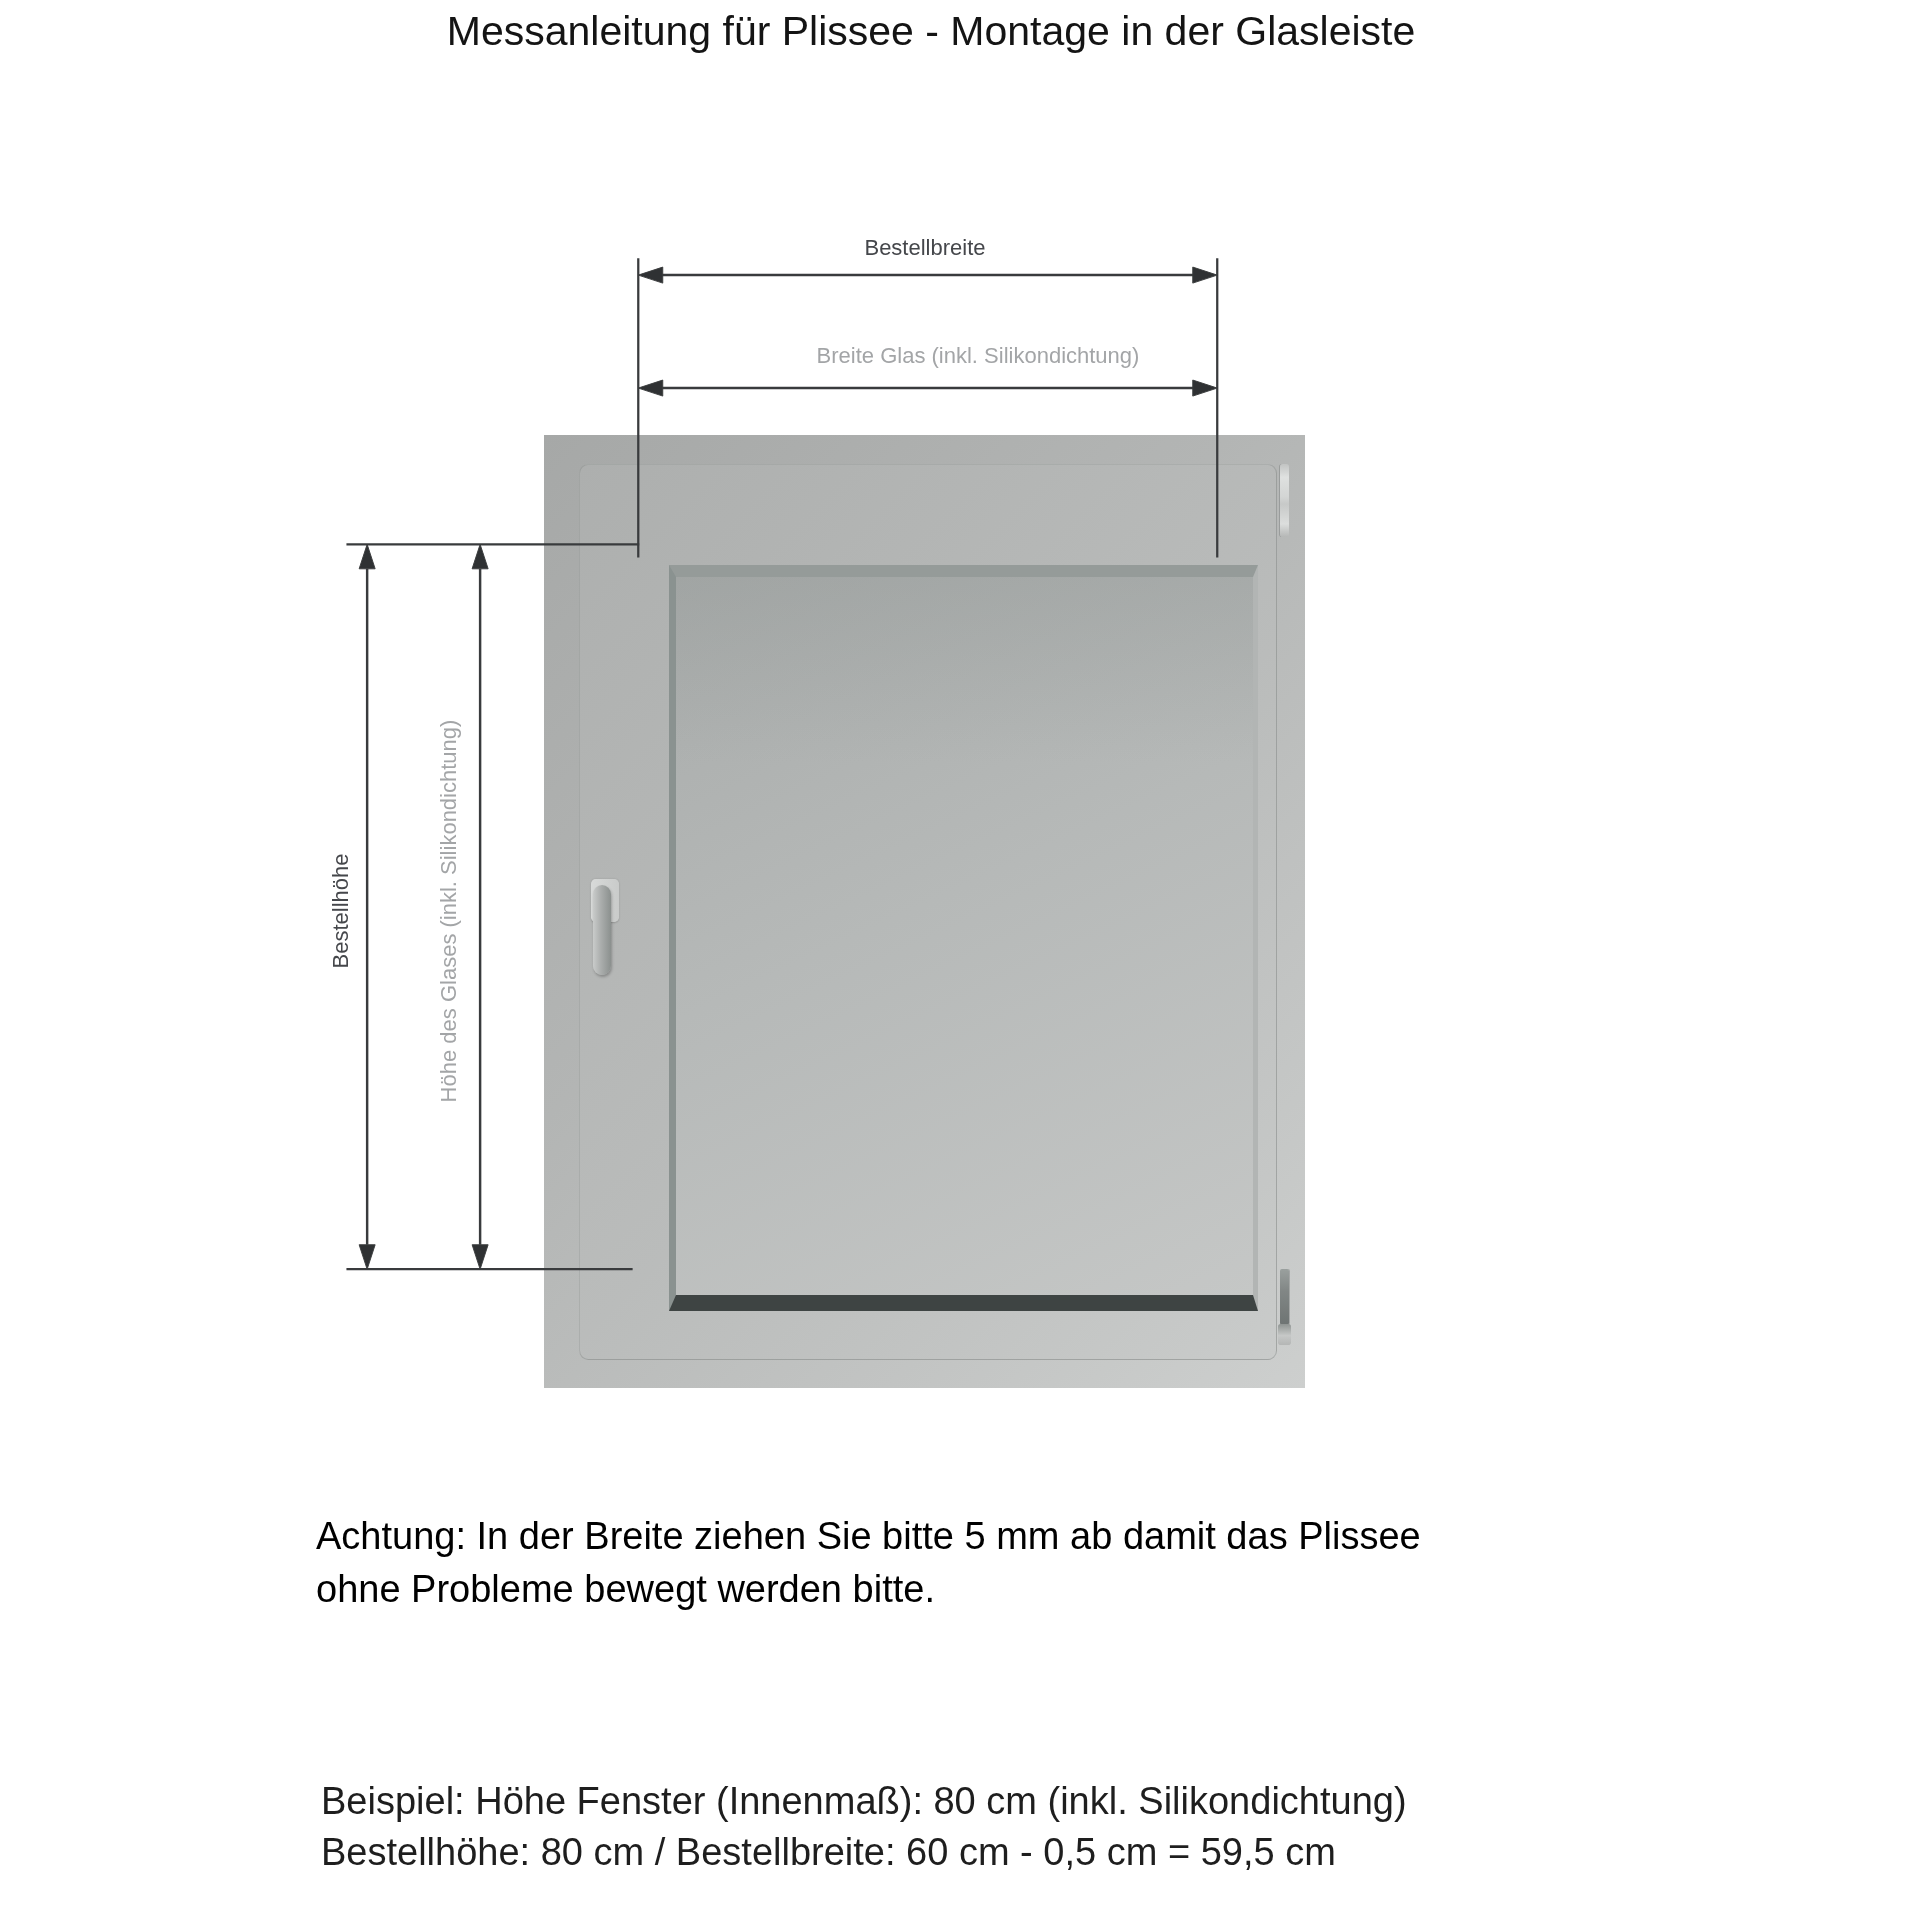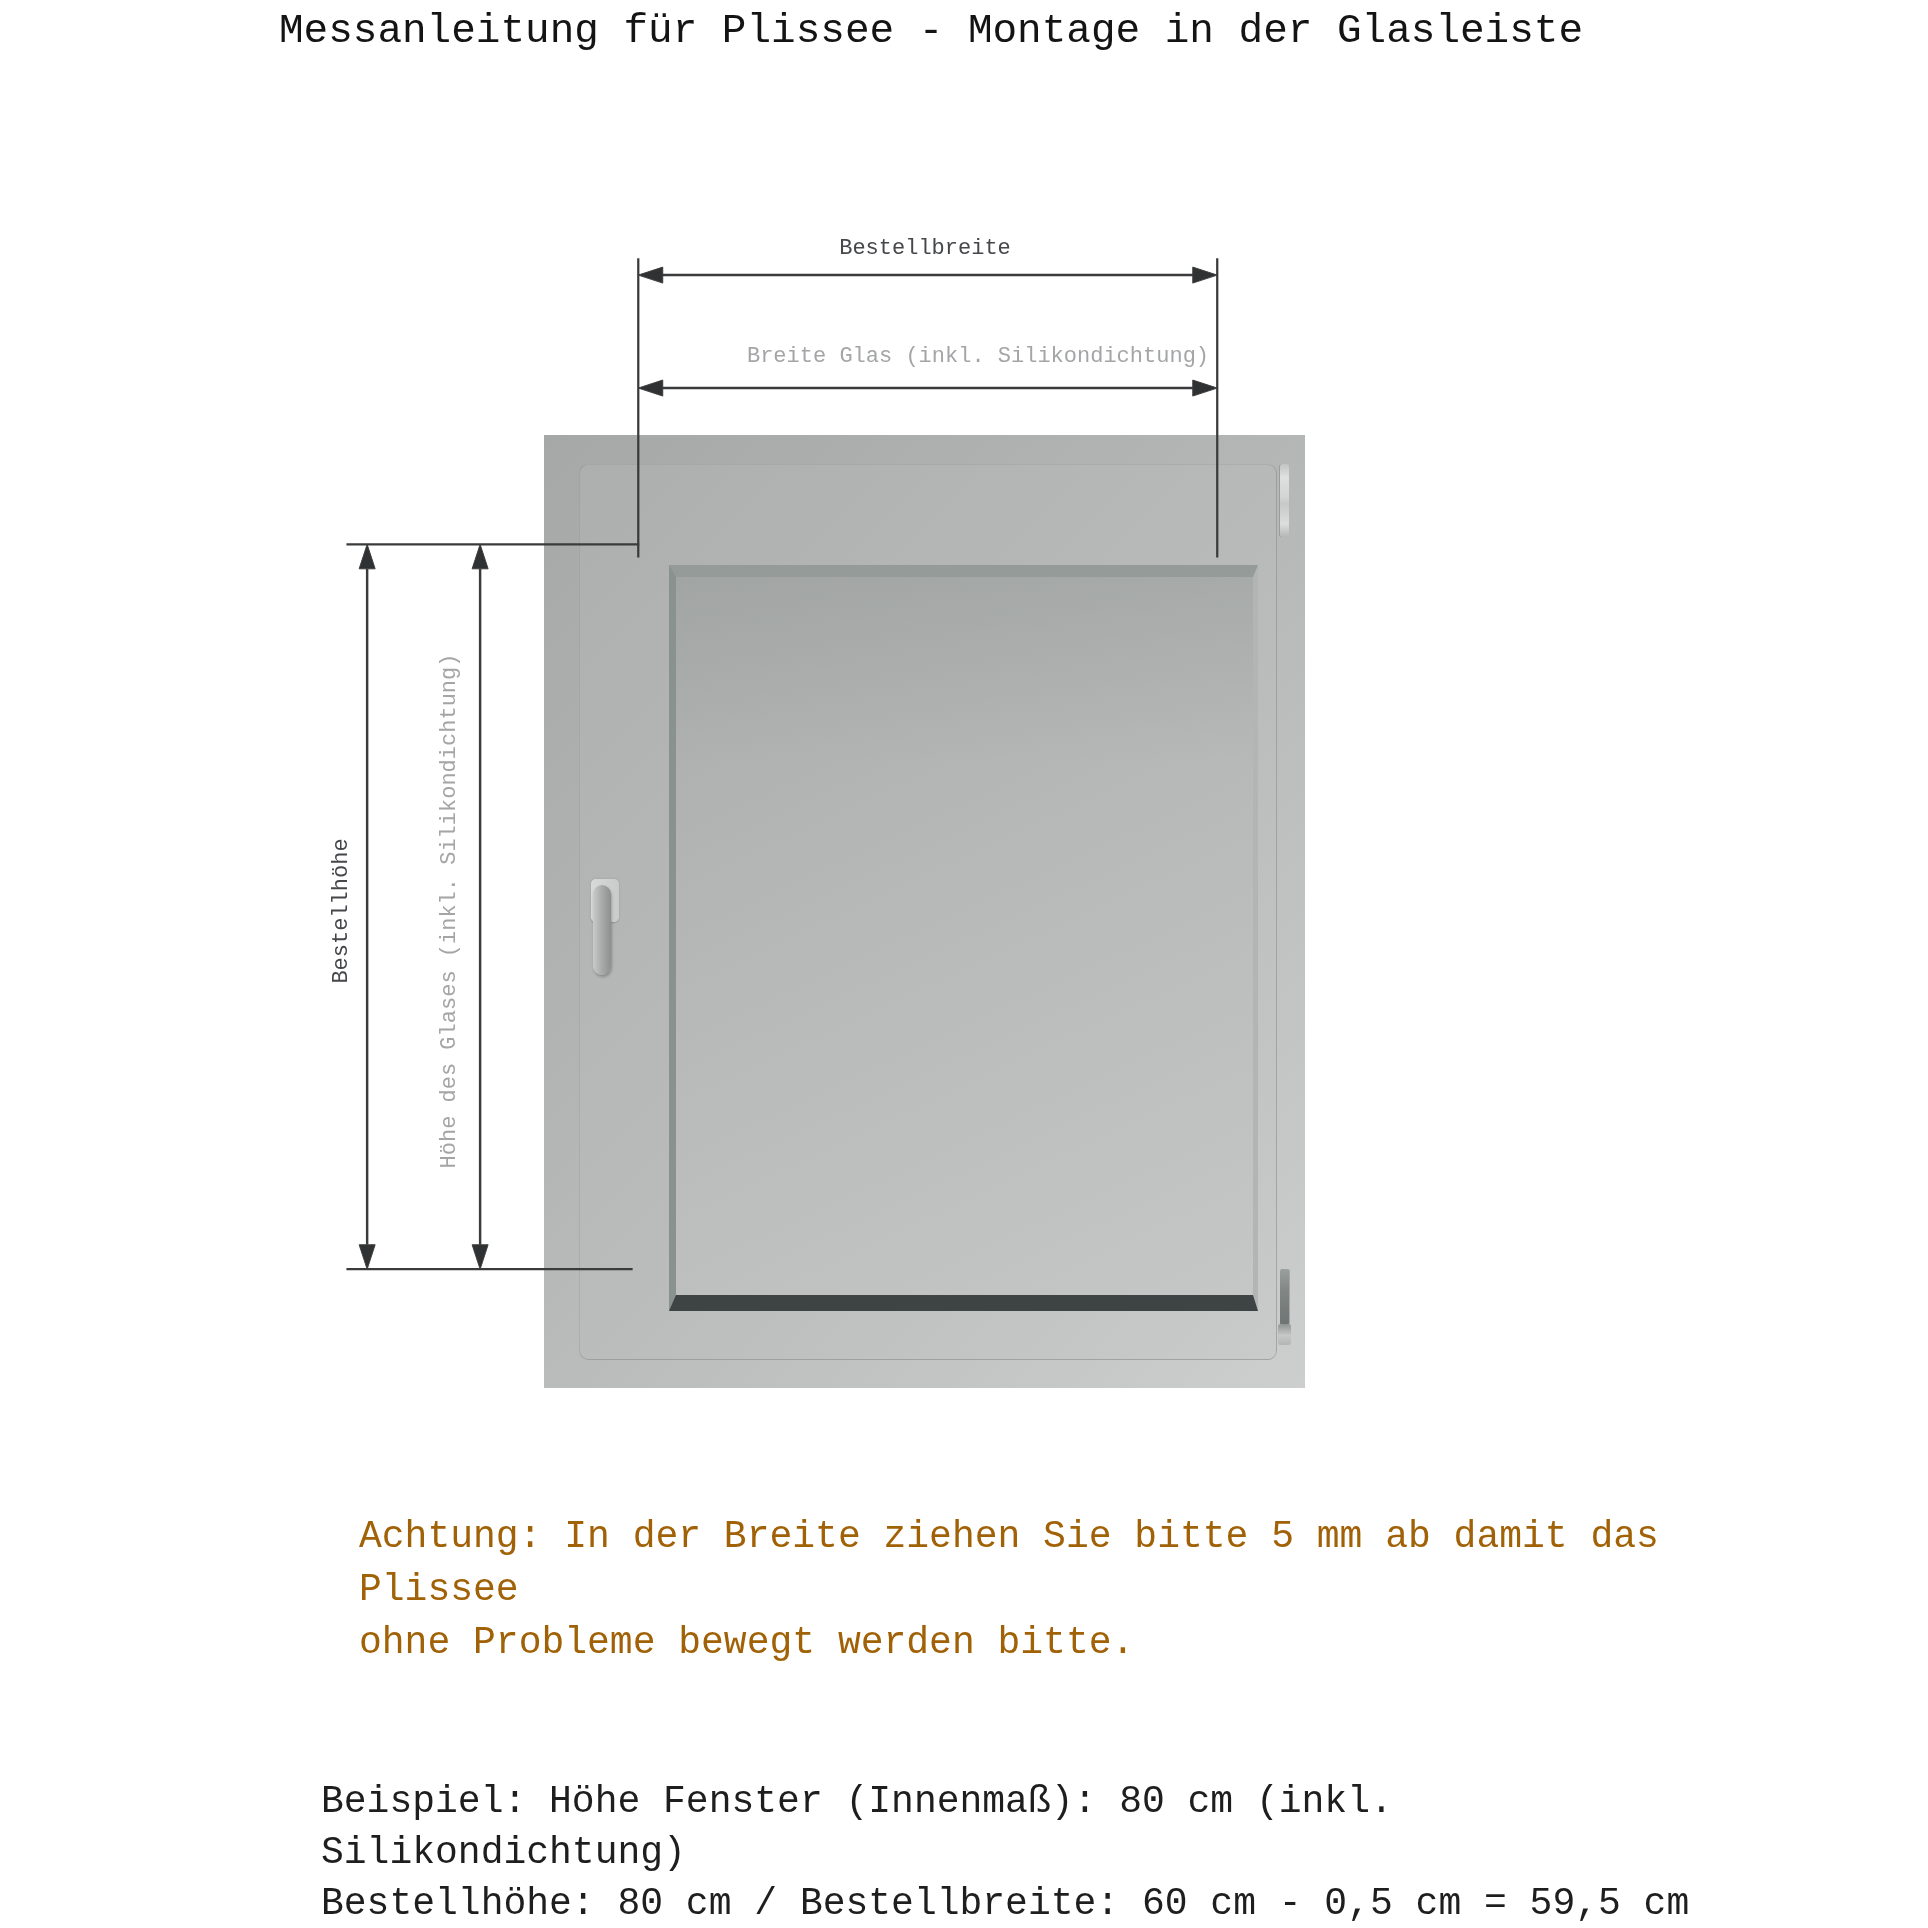--- a/index.html
+++ b/index.html
@@ -1,18 +1,18 @@
 <!DOCTYPE html>
 <html lang="de" style="font-size:15px"><head>
 <meta charset="utf-8">
 <style>
   html,body{margin:0;padding:0;background:#ffffff;}
   .canvas{
     position:relative;width:1732px;height:1928px;overflow:hidden;
-    font-family:Liberation Mono, monospace;color:#1c1c1c;
+    font-family:Liberation Sans, sans-serif;color:#1c1c1c;
     background:#ffffff;
   }
   
   .page-title{
     position:absolute;top:7.5px;left:931px;transform:translateX(-50%);
     font-size:41px;font-weight:500;letter-spacing:0;color:#141414;white-space:nowrap;
   }
   
   .window{
     position:absolute;left:544px;top:435px;width:761px;height:953px;
@@ -63,21 +63,21 @@
   }
   
   .measure-svg{position:absolute;left:0;top:0;pointer-events:none;}
   .measure-label{position:absolute;white-space:nowrap;font-size:22px;text-align:right;}
   .measure-label>span{display:inline-block;transform:translate(-50%,-50%);white-space:nowrap;}
   .measure-label.rot>span{transform:translate(-50%,-50%) rotate(-90deg);}
   .lbl-dark{color:#45474b;}
   .lbl-gray{color:#a3a5a7;}
   
   .instructions{position:absolute;left:316px;top:1510px;font-size:38px;line-height:53px;color:#222;}
-  .instructions .warn{color:#a16207;margin-left:43px;}
+  .instructions .warn{color:#000000;}
   .example{position:absolute;left:321px;top:1776px;font-size:38px;line-height:51px;color:#1e1e1e;}
   .example .indent{padding-left:162px;}
 </style>
 </head>
 <body>
 
 <div class="canvas">
 
   <div class="page-title">Messanleitung für Plissee - Montage in der Glasleiste</div>
 

